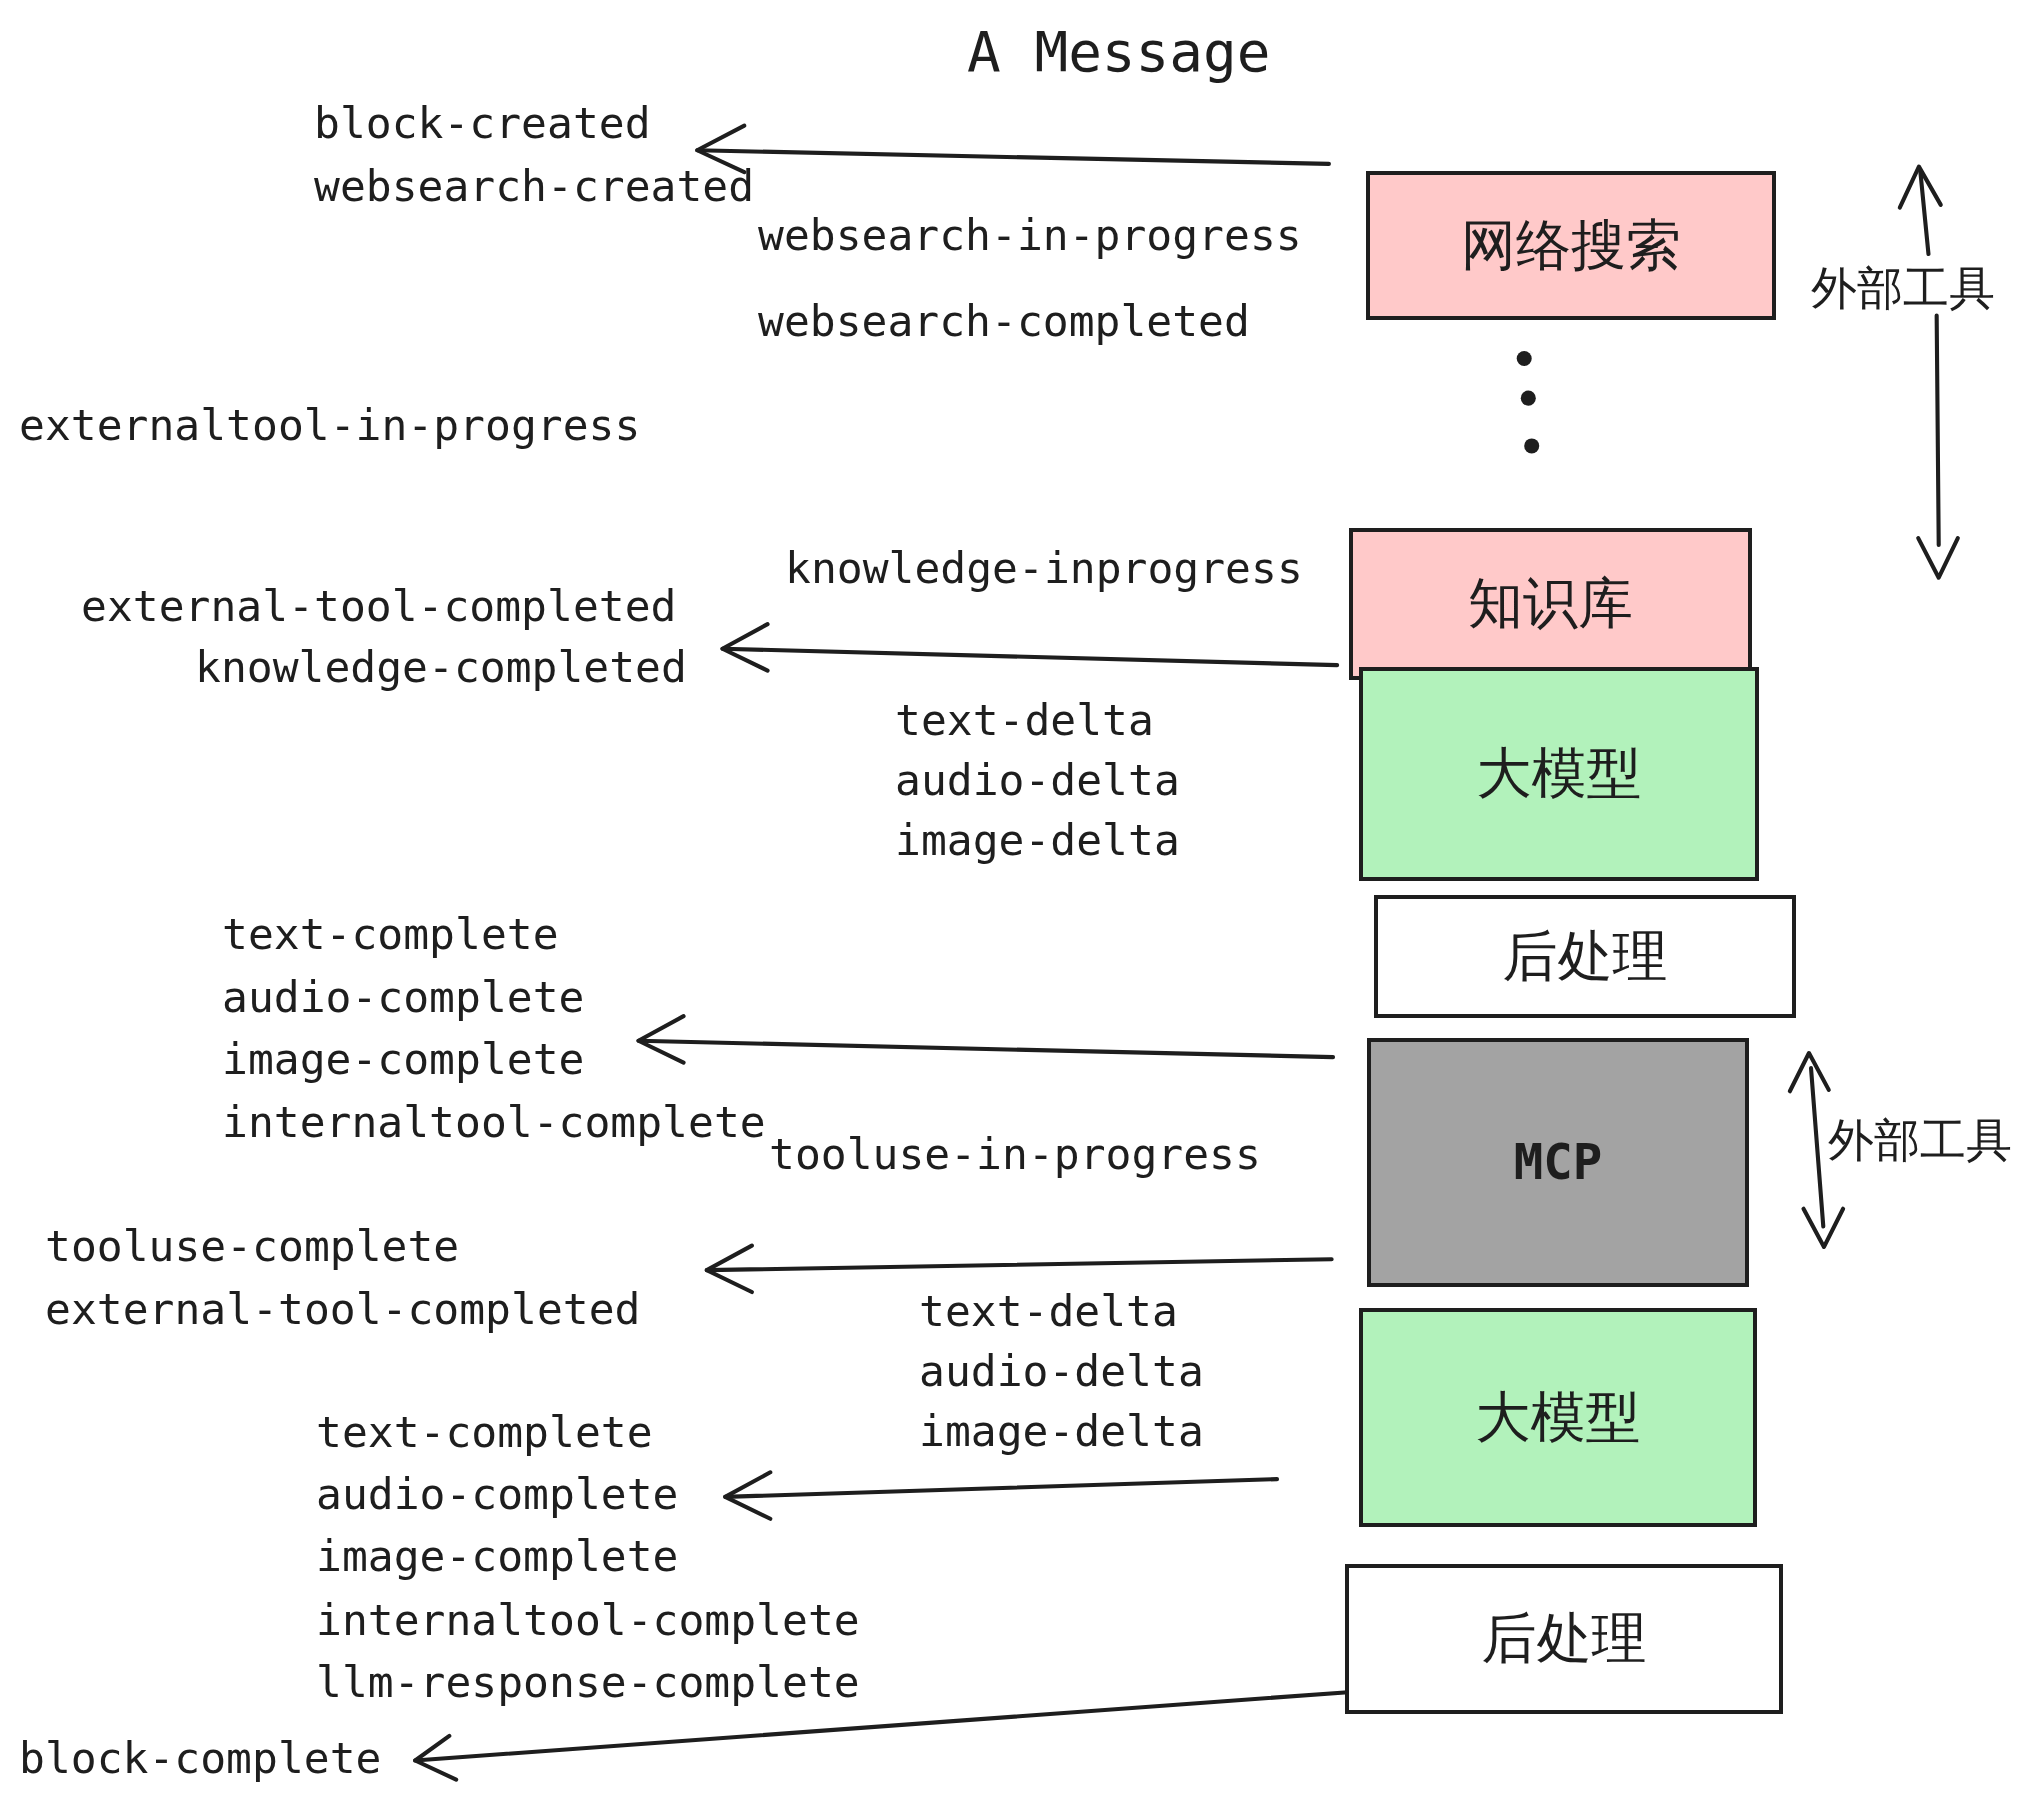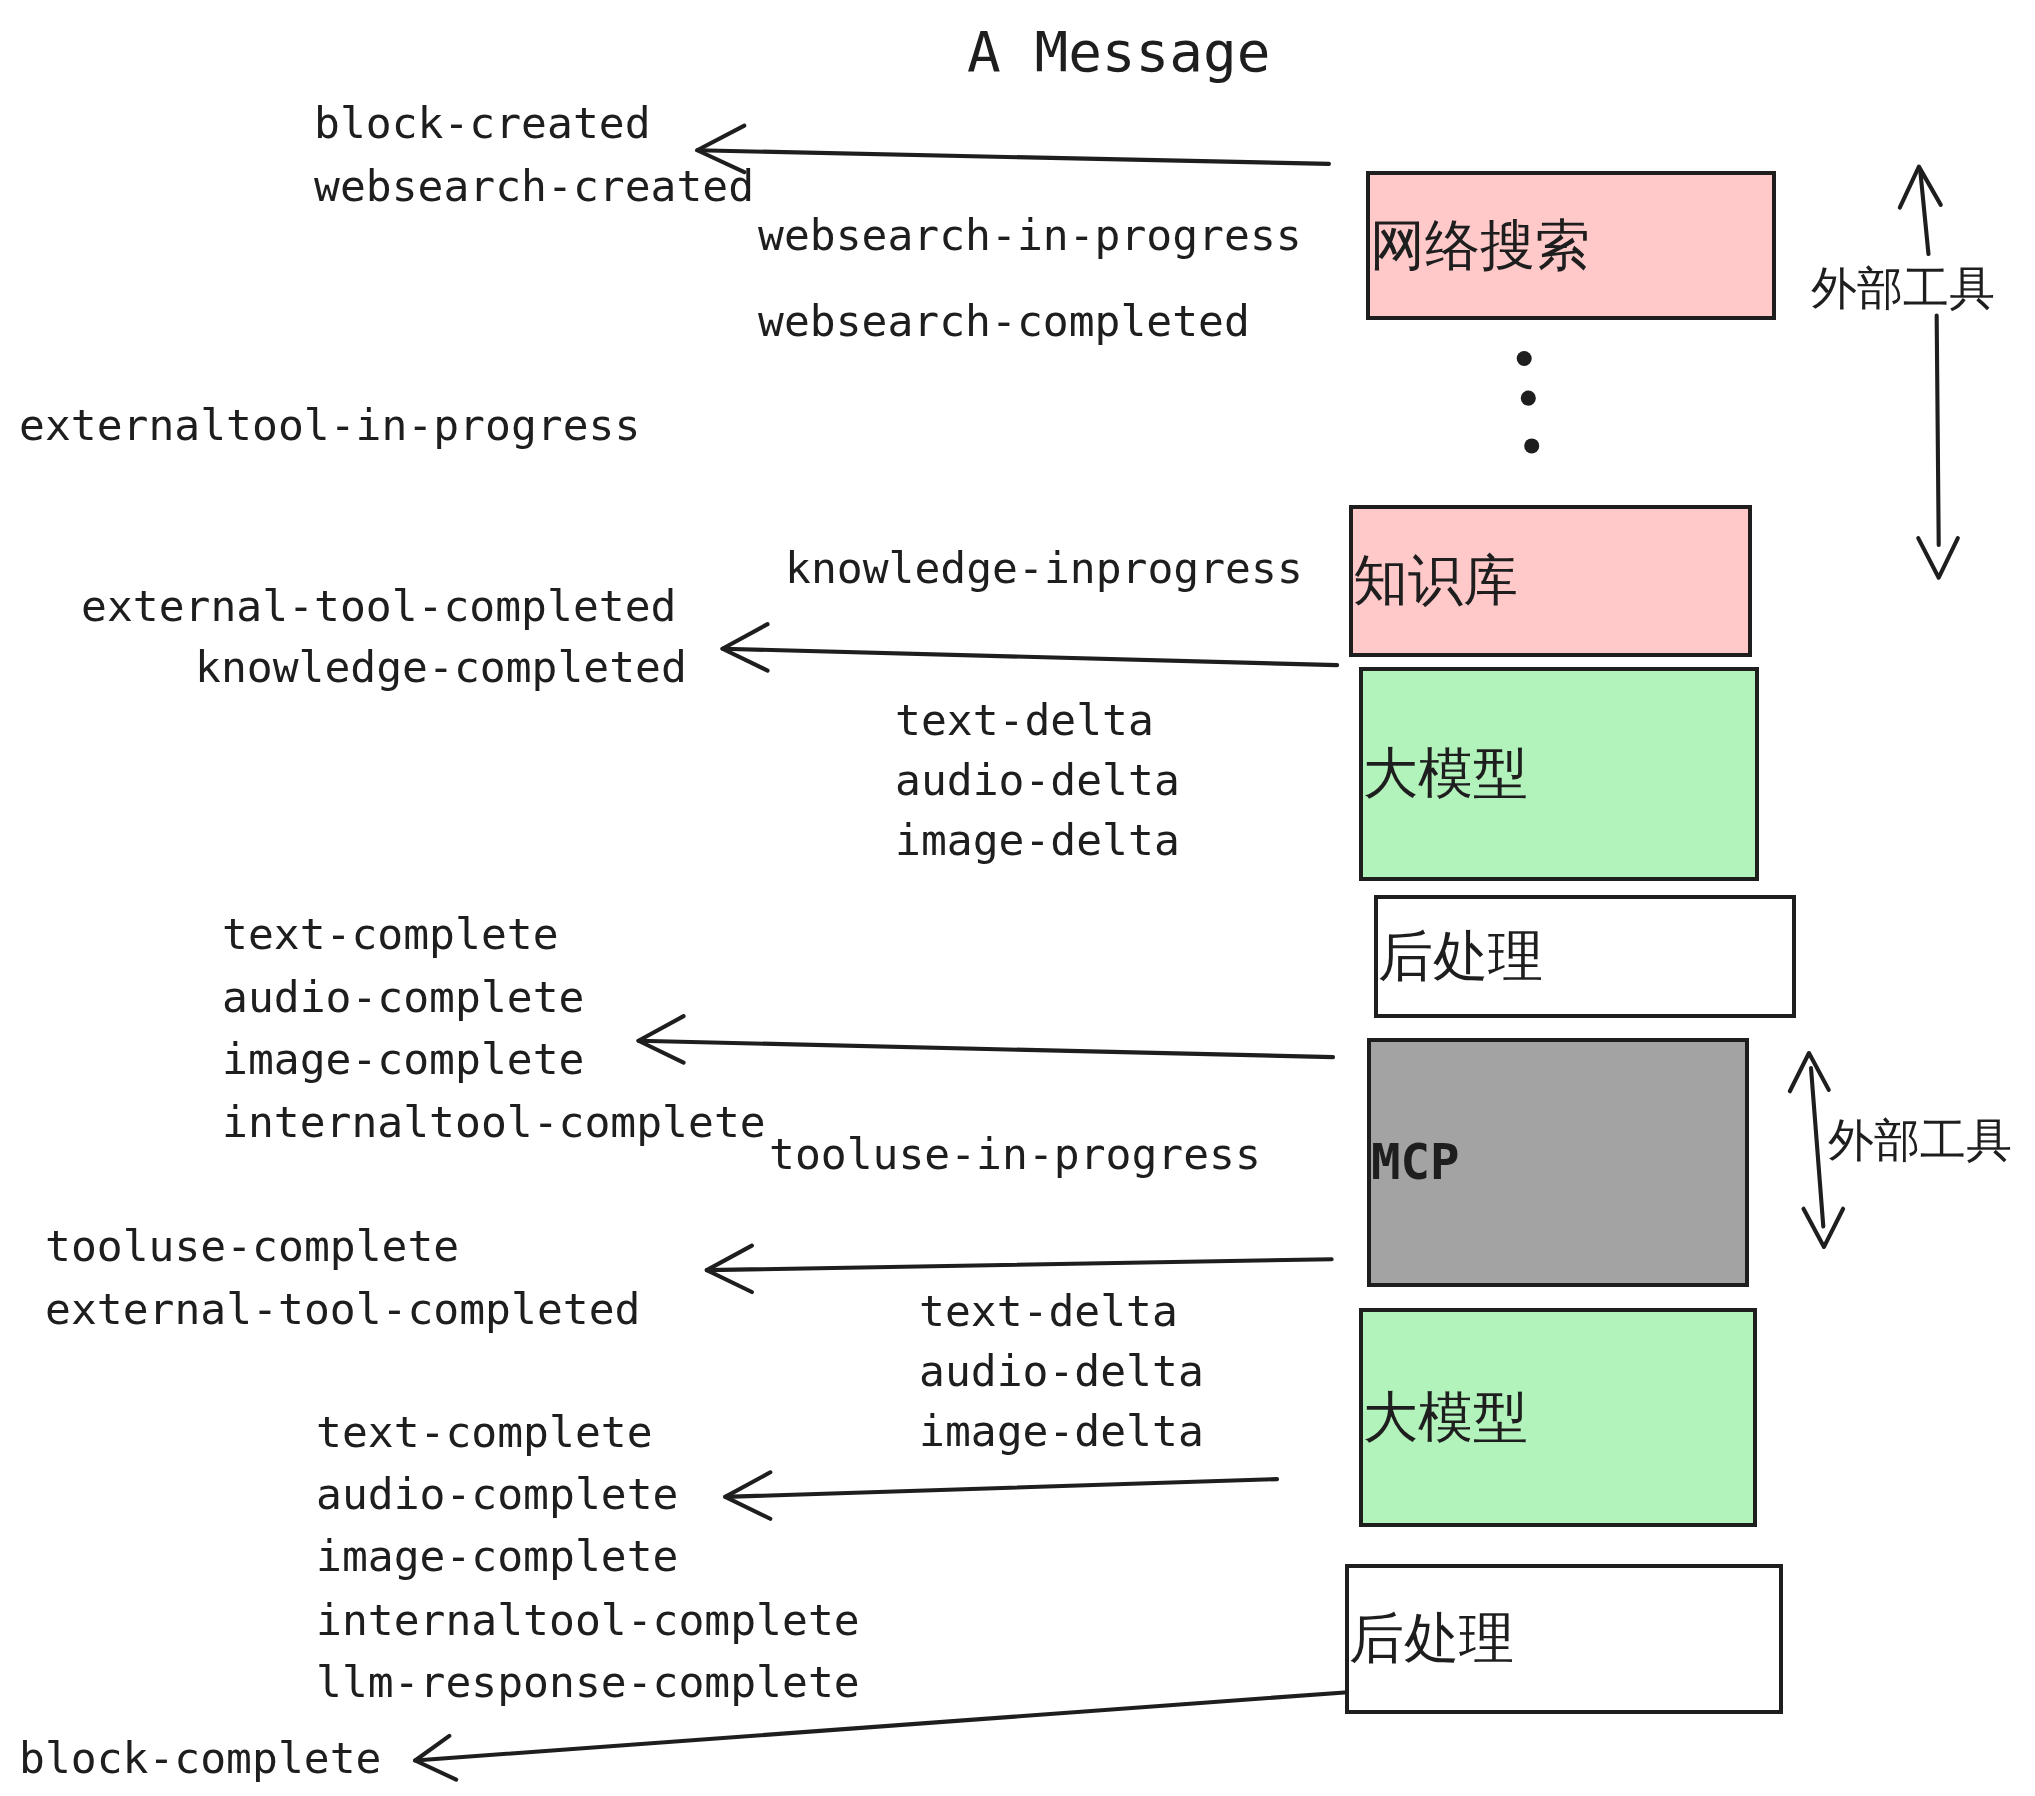--- a/index.html
+++ b/index.html
@@ -23,28 +23,28 @@
   }
   .title{
     position:absolute;
     left:967px;top:19px;
     font-size:56px;
     white-space:nowrap;
   }
   .box{
     position:absolute;
     border:4.1px solid #1e1e1e;
-    display:flex;align-items:center;
+    display:flex;align-items:center;justify-content:center;
     font-family:"DejaVu Sans","Liberation Sans",sans-serif;
     font-size:55px;
     box-sizing:border-box;
     white-space:nowrap;
   }
   .box-websearch{left:1366px;top:171px;width:410px;height:149px;}
-  .box-knowledge{left:1349px;top:505px;width:403px;height:152px;}
+  .box-knowledge{left:1349px;top:528px;width:403px;height:152px;}
   .box-llm-1{left:1359px;top:667px;width:400px;height:214px;}
   .box-post-1{left:1374px;top:895px;width:422px;height:123px;}
   .box-mcp{left:1367px;top:1038px;width:382px;height:249px;font-family:"DejaVu Sans Mono",monospace;font-size:49px;font-weight:bold;}
   .box-llm-2{left:1359px;top:1308px;width:398px;height:219px;}
   .box-post-2{left:1345px;top:1564px;width:438px;height:150px;}
   .side-label{
     position:absolute;
     font-family:"DejaVu Sans","Liberation Sans",sans-serif;
     font-size:46px;
     white-space:nowrap;

